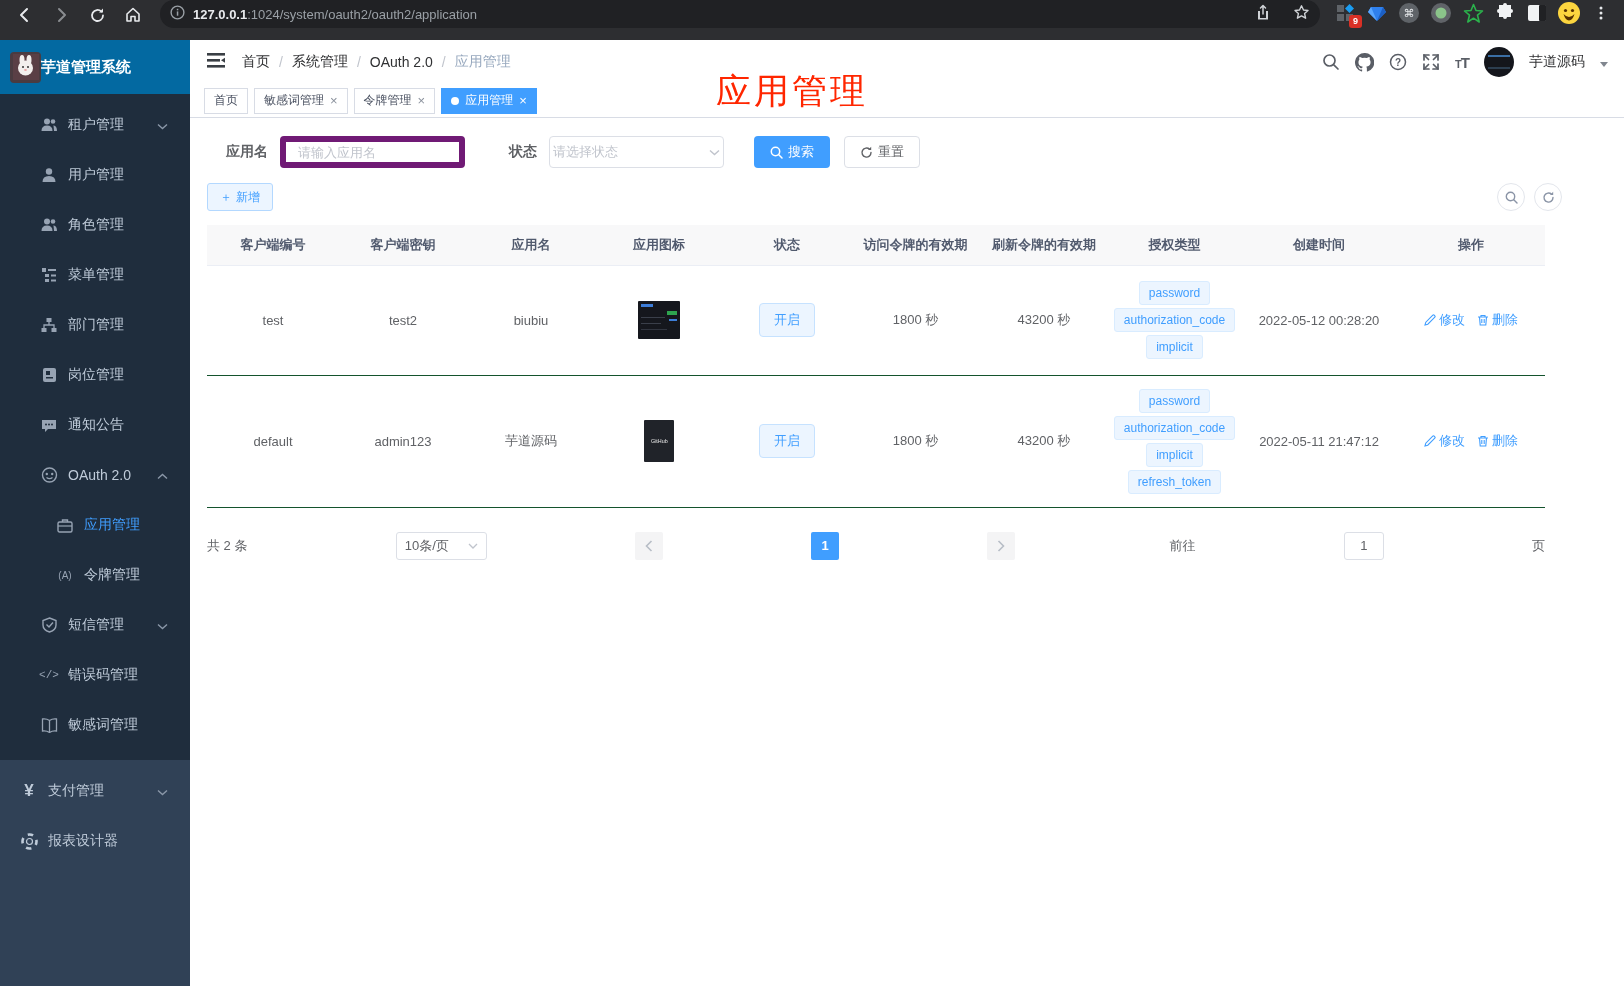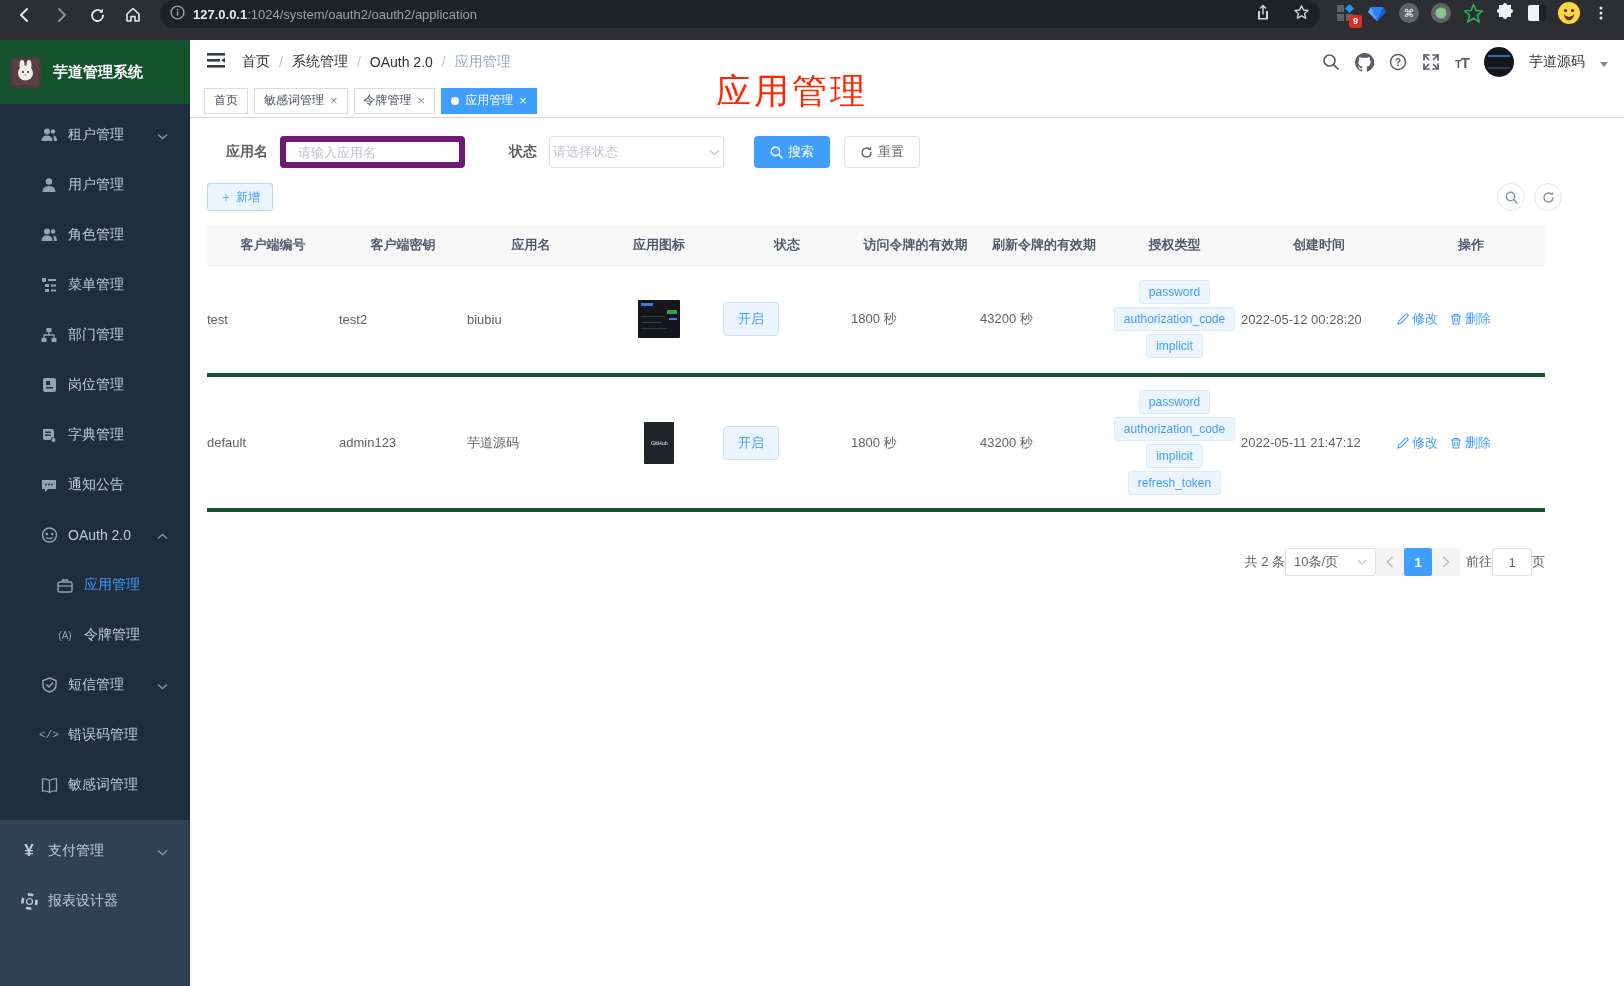--- a/index.html
+++ b/index.html
@@ -13,21 +13,21 @@
   .url-pill{flex:1;height:28px;background:#202124;border-radius:14px;display:flex;align-items:center;padding:0 10px;margin:0 6px;min-width:0}
   .url-text{font-size:13px;color:#9aa0a6;margin-left:8px;white-space:nowrap;overflow:hidden}
   .url-text b{color:#e8eaed;font-weight:bold}
   .pill-spacer{flex:1}
   .ext{width:26px;height:26px;display:flex;align-items:center;justify-content:center;position:relative;flex:0 0 auto}
   .ext-badge{position:absolute;right:-4px;bottom:-2px;background:#d93025;color:#fff;font-size:9px;line-height:1;padding:2px 4px;border-radius:3px;font-weight:bold}
 
   
   .app{display:flex;height:946px}
   .sidebar{width:190px;background:#304156;flex:0 0 auto;display:flex;flex-direction:column}
-  .logo-bar{height:64px;background:#14532d;display:flex;align-items:center;padding:0 10px;gap:12px}
+  .logo-bar{height:54px;background:#0369a1;display:flex;align-items:center;padding:0 10px;gap:0}
   .logo-img{width:31px;height:31px;border-radius:4px;background:#4a3b40;display:flex;align-items:center;justify-content:center;overflow:hidden}
   .logo-title{color:#fff;font-size:15px;font-weight:bold;white-space:nowrap}
   .menu-dark{background:#1f2d3d;padding:6px 0 10px}
   .menu-item{height:50px;display:flex;align-items:center;padding-left:40px;gap:10px;cursor:pointer}
   .menu-item.lvl3{padding-left:56px}
   .menu-item.root{padding-left:20px}
   .mi-label{color:#bfcbd9;font-size:14px;white-space:nowrap}
   .menu-item.active .mi-label{color:#409eff}
   .mi-ic{width:18px;height:18px;display:flex;align-items:center;justify-content:center;color:#97a3b3;font-size:12px;flex:0 0 auto}
   .mi-arrow{margin-left:auto;margin-right:22px}
@@ -71,38 +71,38 @@
   .btn{height:32px;border-radius:4px;font-size:13px;display:inline-flex;align-items:center;gap:5px;padding:0 15px;cursor:pointer;border:1px solid transparent;white-space:nowrap}
   .btn-primary{background:#409eff;color:#fff}
   .btn-plain{background:#fff;border-color:#dcdfe6;color:#606266}
   .add-row{display:flex;align-items:center;margin-top:15px;padding-right:62px}
   .btn-add{height:28px;padding:0 12px;font-size:12px;background:#ecf5ff;border:1px solid #b3d8ff;color:#409eff;border-radius:3px;display:inline-flex;align-items:center;gap:4px;cursor:pointer}
   .mini-circles{margin-left:auto;display:flex;gap:9px}
   .circle-btn{width:28px;height:28px;border-radius:50%;border:1px solid #e3e6ec;background:#fff;display:flex;align-items:center;justify-content:center;cursor:pointer;color:#8a94a6}
 
   table{border-collapse:collapse;table-layout:fixed;width:1338px;margin-top:14px;font-size:13px;color:#606266}
   thead th{background:#f8f8f9;height:40px;font-weight:bold;color:#515a6e;text-align:center;white-space:nowrap;overflow:hidden}
-  tbody td{border-bottom:4px solid #14532d;text-align:left;vertical-align:middle;padding:10px 0}
+  tbody td{border-bottom:1px solid #14532d;text-align:center;vertical-align:middle;padding:10px 0}
   tbody tr:first-child td{border-top:1px solid #ebeef5}
   .status-tag{display:inline-block;padding:7px 14px;background:#ecf5ff;border:1px solid #c6e2ff;border-radius:4px;color:#409eff;font-size:13px}
   .grant-tag{display:block;width:fit-content;margin:3px auto;padding:4px 9px;background:#ecf5ff;border:1px solid #d9ecff;border-radius:3px;color:#409eff;font-size:12px;white-space:nowrap;max-width:none}
   .app-icon-1{width:42px;height:38px;background:#15171d;margin:0 auto;position:relative;border-radius:1px}
   .app-icon-1 i{position:absolute;display:block}
   .app-icon-1 .b1{left:3px;top:3px;width:12px;height:3px;background:#3d7dd8}
   .app-icon-1 .b2{right:3px;top:10px;width:10px;height:4px;background:#2ea44f}
   .app-icon-1 .l1{left:3px;top:16px;width:24px;height:1px;background:#3a3f4a}
   .app-icon-1 .l2{left:3px;top:22px;width:20px;height:1px;background:#3a3f4a}
   .app-icon-1 .l3{left:3px;top:28px;width:26px;height:1px;background:#31353f}
   .app-icon-1 .r1{right:3px;top:18px;width:8px;height:2px;background:#3d7dd8}
   .app-icon-2{width:30px;height:42px;background:#202329;margin:0 auto;display:flex;align-items:center;justify-content:center;border-radius:1px}
   .app-icon-2 span{color:#e8e8e8;font-size:6px;transform:scale(.9);white-space:nowrap}
   .act-link{color:#409eff;cursor:pointer;display:inline-flex;align-items:center;gap:3px;white-space:nowrap}
   .act-link + .act-link{margin-left:12px}
 
-  .pagination{width:1338px;display:flex;align-items:center;justify-content:flex-end;margin-top:36px;font-size:13px;color:#606266}
+  .pagination{width:1338px;display:flex;align-items:center;justify-content:space-between;gap:11px;margin-top:24px;font-size:13px;color:#606266}
   .pg-select{width:91px;height:28px;border:1px solid #dcdfe6;border-radius:3px;display:flex;align-items:center;justify-content:space-between;padding:0 8px;color:#606266;cursor:pointer}
   .pg-btn{width:28px;height:28px;background:#f4f4f5;border-radius:2px;display:flex;align-items:center;justify-content:center;color:#b7bdc6;cursor:pointer}
   .pg-num{width:28px;height:28px;background:#409eff;border-radius:2px;display:flex;align-items:center;justify-content:center;color:#fff;font-weight:bold;cursor:pointer}
   .pg-goto{width:40px;height:28px;border:1px solid #dcdfe6;border-radius:3px;text-align:center;font-size:13px;color:#606266;outline:none}
 </style>
 </head>
 <body>
 
 <div class="screen">
 
@@ -292,31 +292,20 @@
         </div>
         <div class="menu-item">
           <span class="mi-ic">
               <svg width="15" height="16" viewBox="0 0 15 16">
                 <rect x="1" y="1" width="13" height="14" rx="2" fill="#97a3b3"></rect>
                 <rect x="4" y="4" width="4" height="4" fill="#1f2d3d"></rect>
                 <rect x="4" y="10" width="7" height="1.5" fill="#1f2d3d"></rect>
               </svg>
             </span>
           <span class="mi-label">岗位管理</span>
-        </div>
-        <div class="menu-item">
-          <span class="mi-ic">
-              <svg width="16" height="16" viewBox="0 0 16 16">
-                <path d="M2 2 h9 a2 2 0 0 1 2 2 v9 h-9 a2 2 0 0 1 -2 -2 Z" fill="#97a3b3"></path>
-                <rect x="4" y="4.5" width="6" height="1.4" fill="#1f2d3d"></rect>
-                <rect x="4" y="7.5" width="6" height="1.4" fill="#1f2d3d"></rect>
-                <circle cx="12.5" cy="13" r="2.5" fill="#97a3b3" stroke="#1f2d3d" stroke-width="1"></circle>
-              </svg>
-            </span>
-          <span class="mi-label">字典管理</span>
         </div>
         <div class="menu-item">
           <span class="mi-ic">
               <svg width="16" height="15" viewBox="0 0 16 15">
                 <path d="M1 2 h14 v9 h-8 l-3 3 v-3 h-3 Z" fill="#97a3b3"></path>
                 <circle cx="5" cy="6.5" r="1" fill="#1f2d3d"></circle>
                 <circle cx="8" cy="6.5" r="1" fill="#1f2d3d"></circle>
                 <circle cx="11" cy="6.5" r="1" fill="#1f2d3d"></circle>
               </svg>
             </span>

